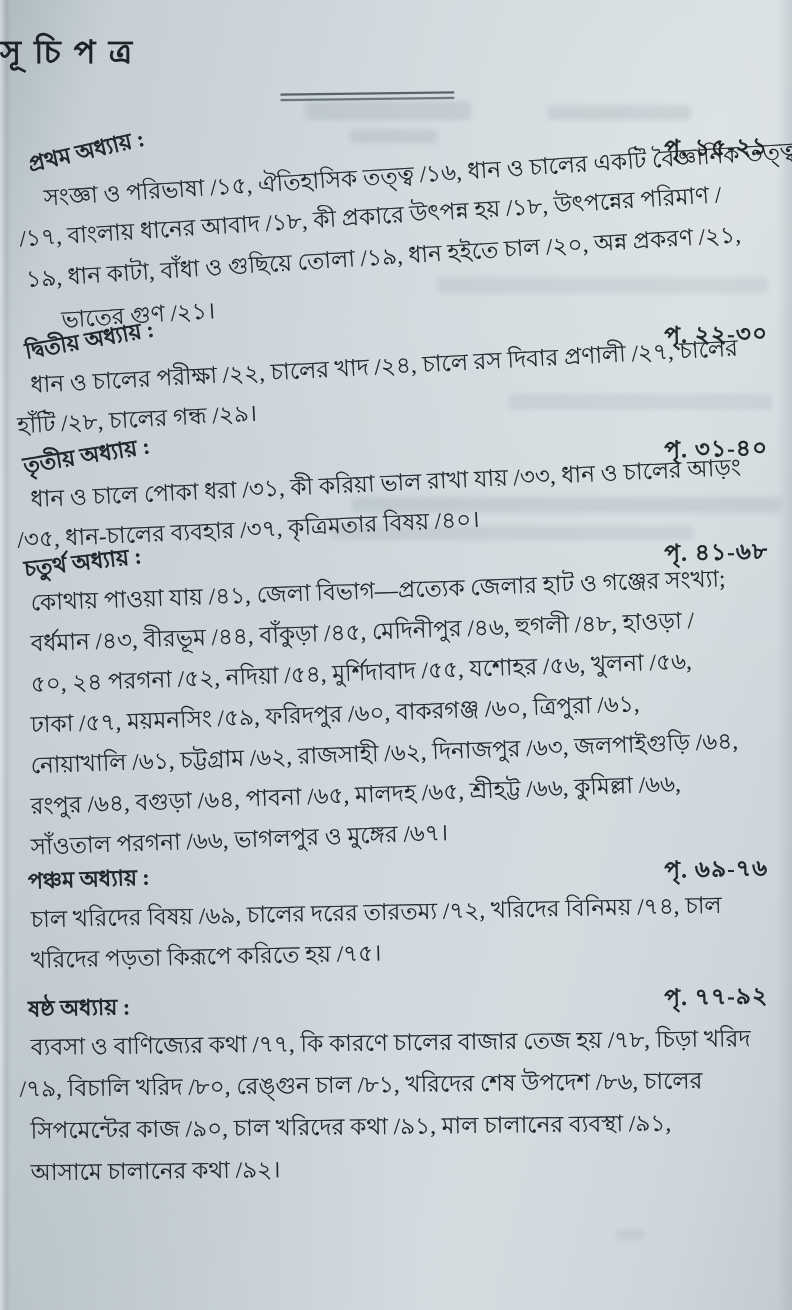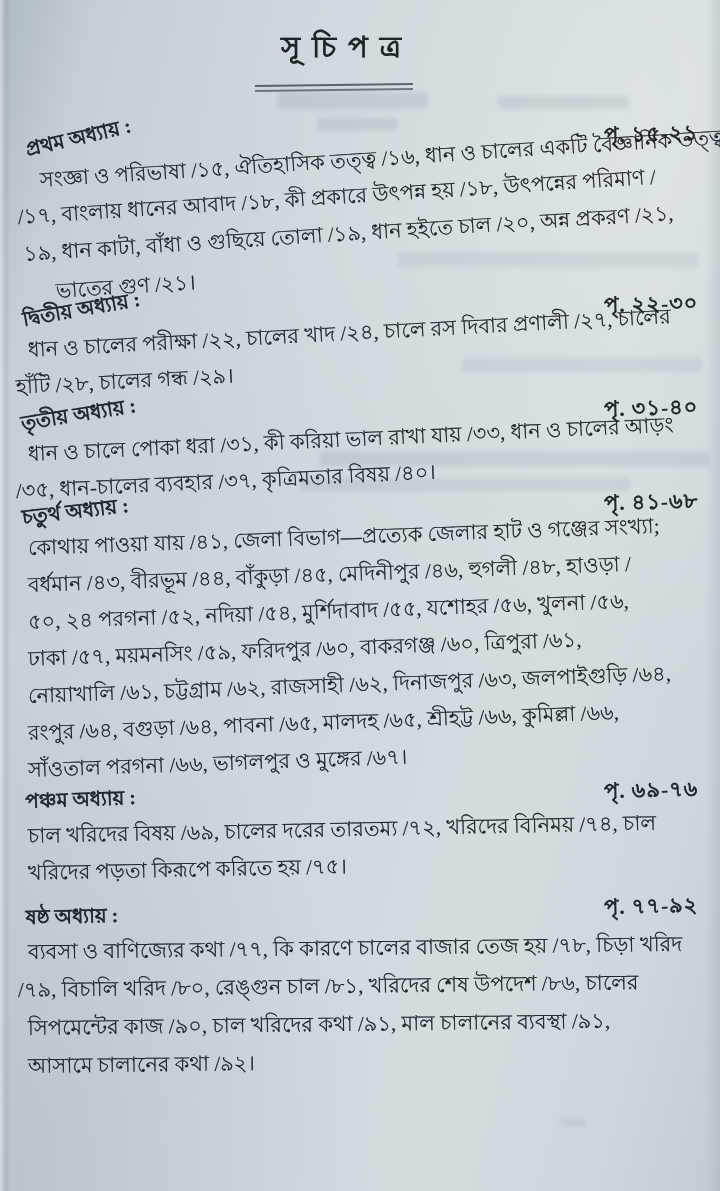--- a/index.html
+++ b/index.html
@@ -25,21 +25,20 @@
     background: linear-gradient(90deg, rgba(235,240,242,0.55), rgba(120,135,142,0.18) 60%, rgba(120,135,142,0) 100%);
   }
   .edge-right {
     position: absolute; right: 0; top: 0; width: 14px; height: 100%;
     background: linear-gradient(270deg, rgba(150,162,168,0.30), rgba(150,162,168,0) 100%);
   }
 
   .title {
     position: absolute;
     top: 24px; left: 0; right: 26px;
-    text-align: center;
     font-size: 29px;
     font-weight: 700;
     letter-spacing: 12px;
     color: rgba(24,29,33,0.92);
     text-shadow: 0 0 0.6px rgba(24,29,33,0.55);
   }
   .title-rule {
     position: absolute;
     top: 84px; left: 255px;
     width: 158px; height: 7px;

